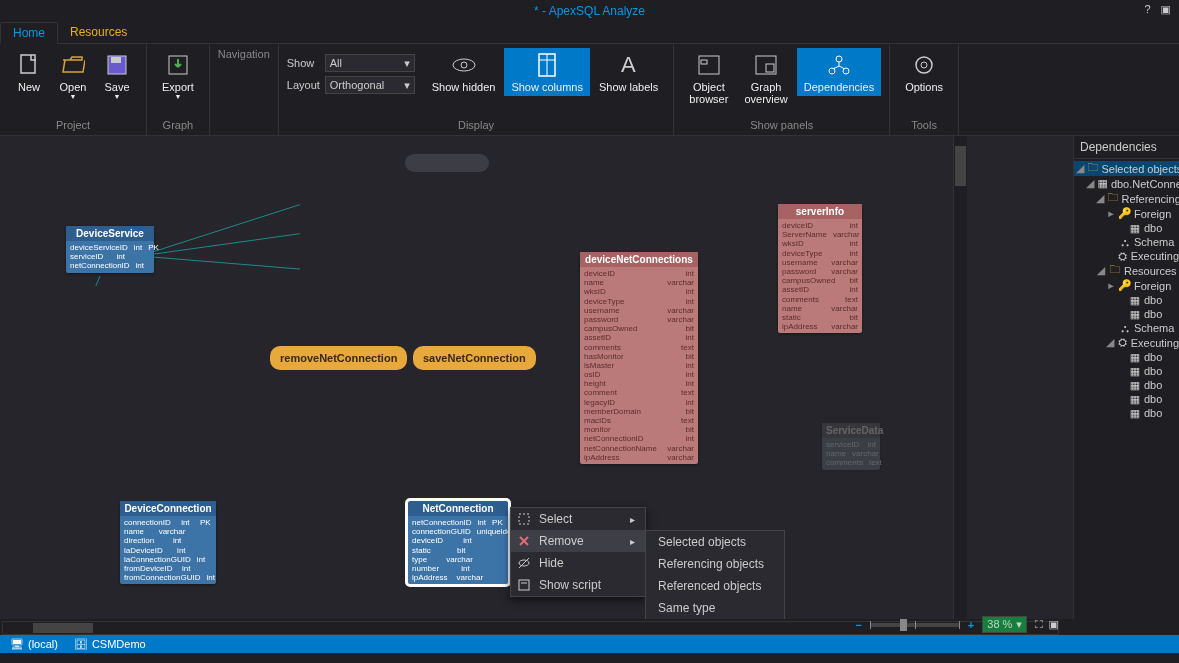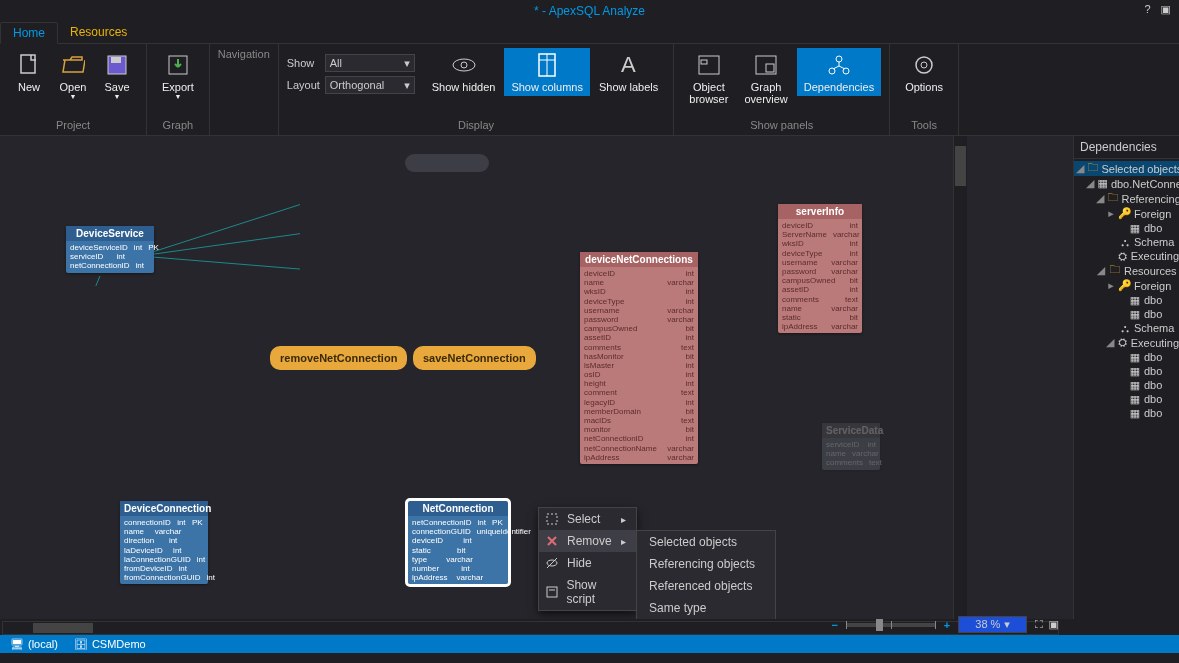--- a/index.html
+++ b/index.html
@@ -75,21 +75,21 @@
   .vscroll-canvas { position:absolute; right:106px; top:0; bottom:0; width:14px; background:#1f1f23; border-left:1px solid #333; }
   .vscroll-canvas .thumb { position:absolute; top:10px; height:40px; left:1px; right:1px; background:#444; }
   
   
   .zoombar { position:absolute; right:120px; bottom:30px; display:flex; align-items:center; gap:8px; color:#ccc; }
   .zoombar .track { width:90px; height:4px; background:#444; position:relative; }
   .zoombar .track::before, .zoombar .track::after { content:""; position:absolute; width:1px; height:8px; background:#888; top:-2px; }
   .zoombar .track::before { left:0; } .zoombar .track::after { right:0; }
   .zoombar .knob { position:absolute; width:7px; height:12px; background:#888; top:-4px; left:30px; }
   .zoombar .mid { position:absolute; width:1px; height:8px; background:#888; top:-2px; left:50%; }
-  .zoombar .pct { background:#1d4ed8; border:1px solid #444; padding:1px 16px; display:flex; gap:4px; font-size:11px; }
+  .zoombar .pct { background:#15803d; border:1px solid #444; padding:1px 4px; display:flex; gap:4px; font-size:11px; }
   .zb-icons { display:flex; gap:6px; }
   
   
   .status { position:absolute; left:0; right:0; bottom:10px; height:18px; background:#0079c9; color:#fff; display:flex; align-items:center; gap:16px; padding:0 10px; font-size:11px; }
   .status .sitem { display:flex; align-items:center; gap:4px; }
 </style>
 </head>
 <body>
 
 <div class="titlebar">
@@ -471,21 +471,21 @@
             <span>name</span>
             <span>varchar</span>
           </div>
           <div class="row">
             <span>comments</span>
             <span>text</span>
           </div>
         </div>
     </div>
 
-    <div id="n-devconn" class="node tbl-blue" style="left:120px; top:365px; width:88px;">
+    <div id="n-devconn" class="node tbl-blue" style="left:120px; top:365px; width:96px;">
       <div class="hdr">DeviceConnection</div>
       <div class="body">
           <div class="row">
             <span>connectionID</span>
             <span>int</span>
             <span style="min-width: 12px;">PK</span>
           </div>
           <div class="row">
             <span>name</span>
             <span>varchar</span>
@@ -553,21 +553,21 @@
             <span style="min-width: 12px;"></span>
           </div>
           <div class="row">
             <span>ipAddress</span>
             <span>varchar</span>
             <span style="min-width: 12px;"></span>
           </div>
         </div>
     </div>
 
-    <div class="ctx" style="left:538px; top:371px; width:99px;">
+    <div class="ctx" style="left:510px; top:371px; width:136px;">
       <div class="item">
         <span class="ico">
             <svg width="12" height="12">
               <rect x="1" y="1" width="10" height="10" fill="none" stroke="#ccc" stroke-dasharray="2"></rect>
             </svg>
           </span>
         <span>Select</span>
           <span class="chev">▸</span>
       </div>
       <div class="item hover">

